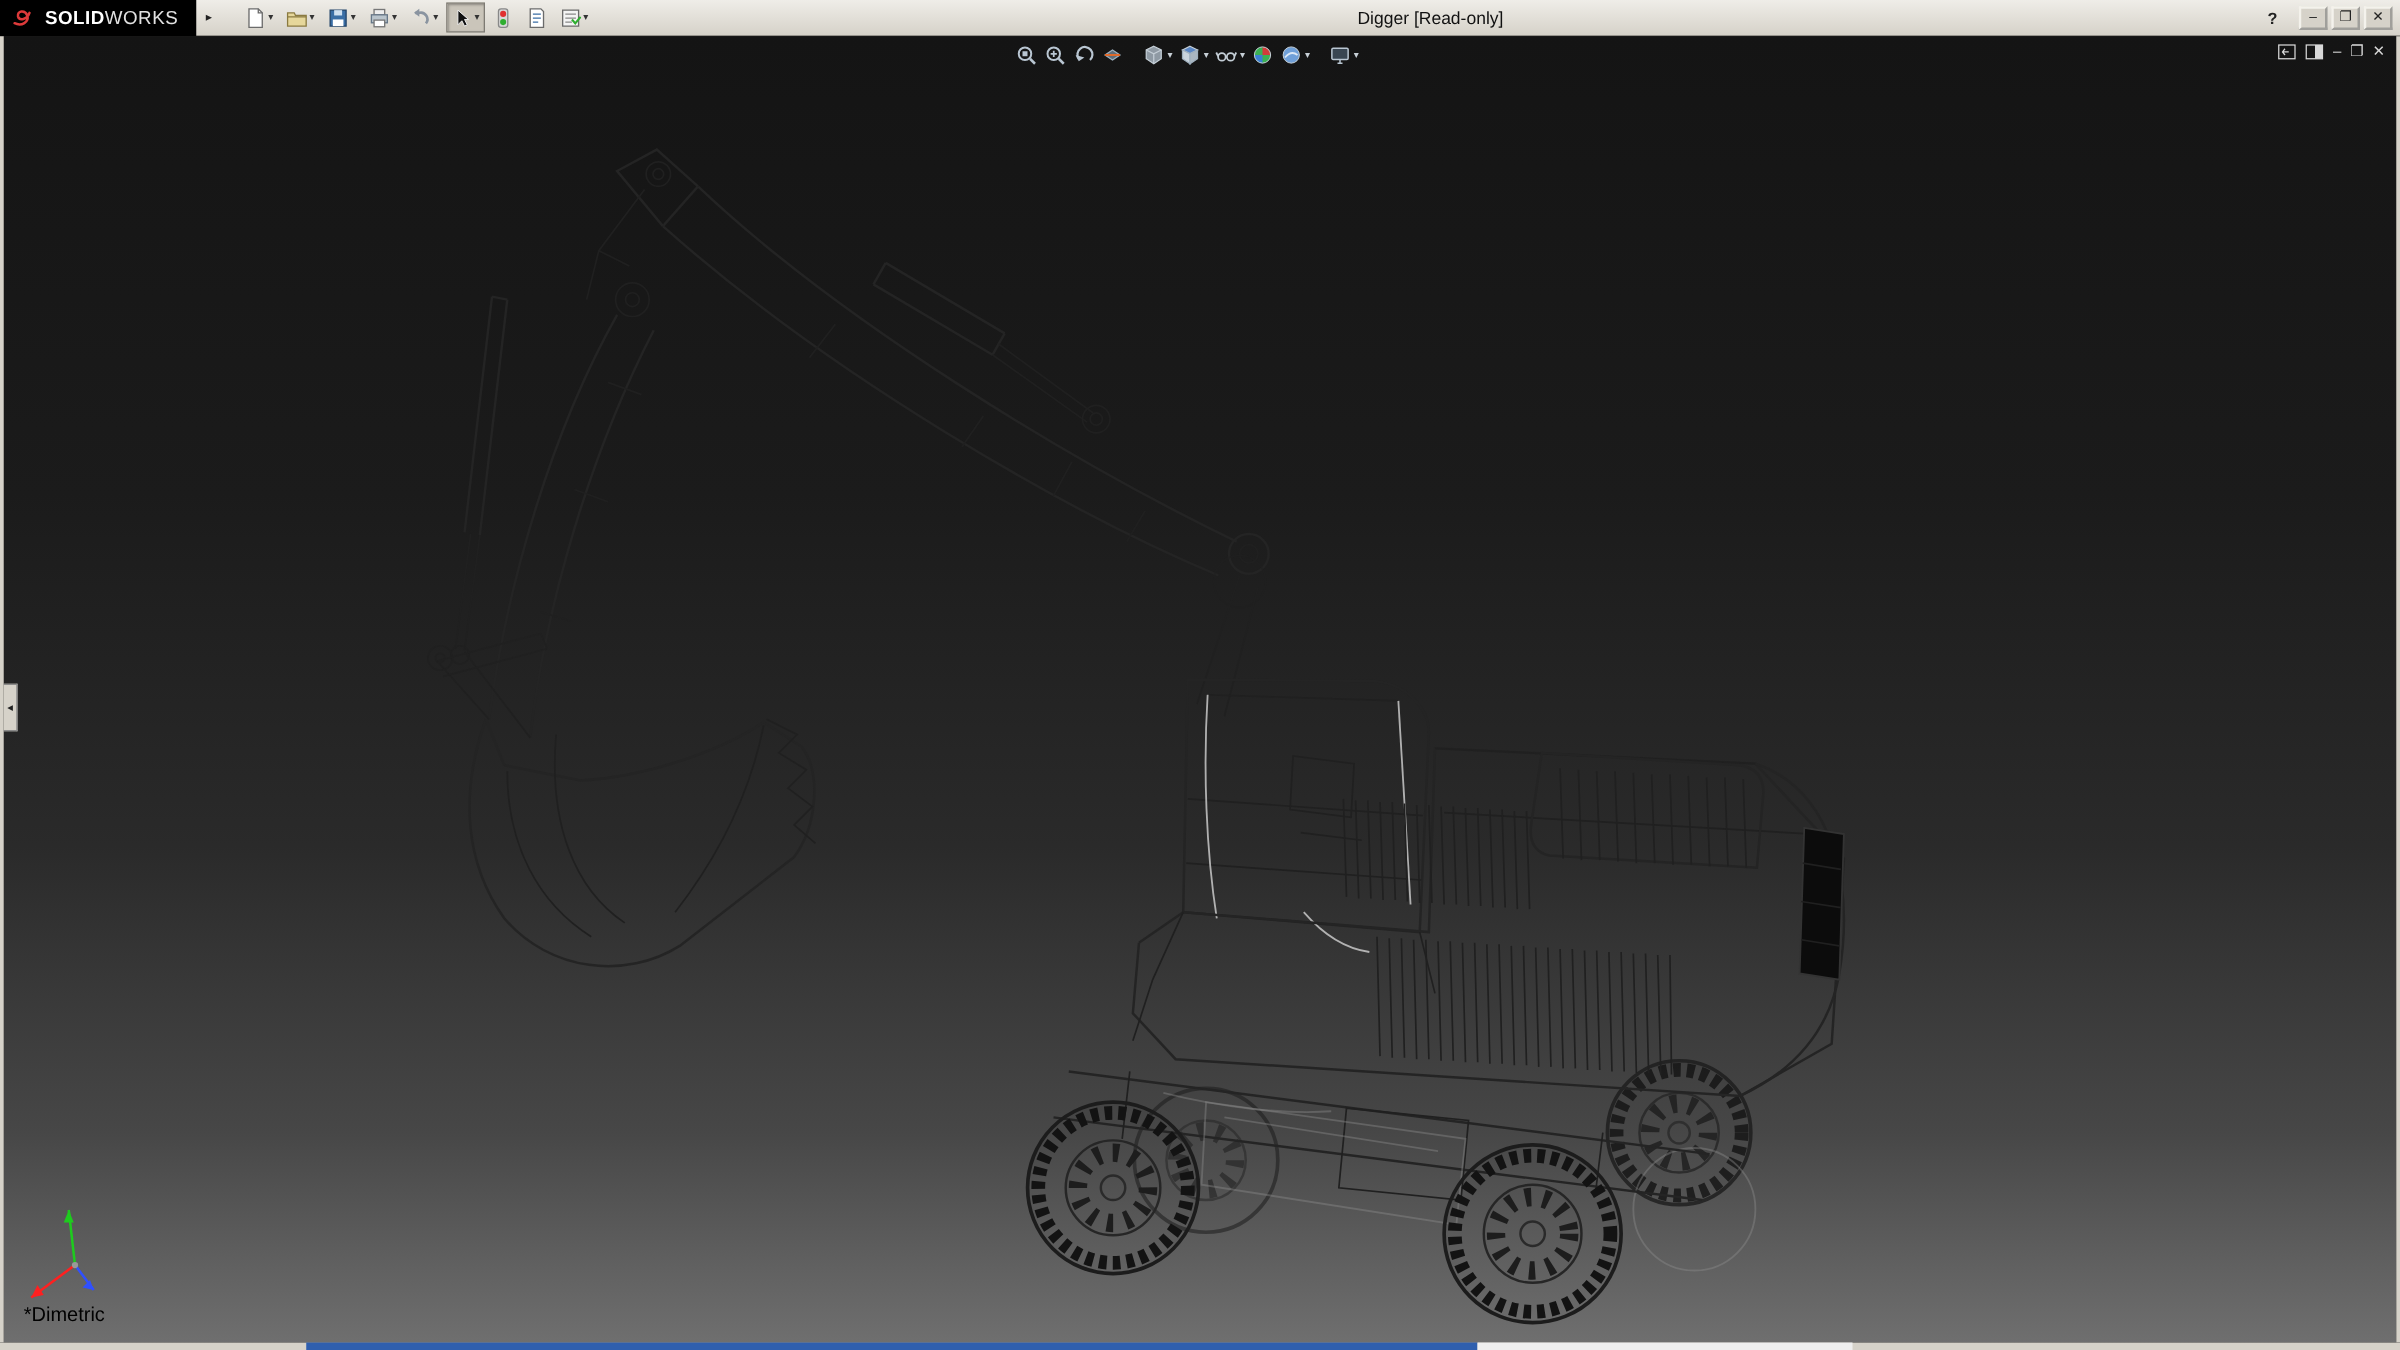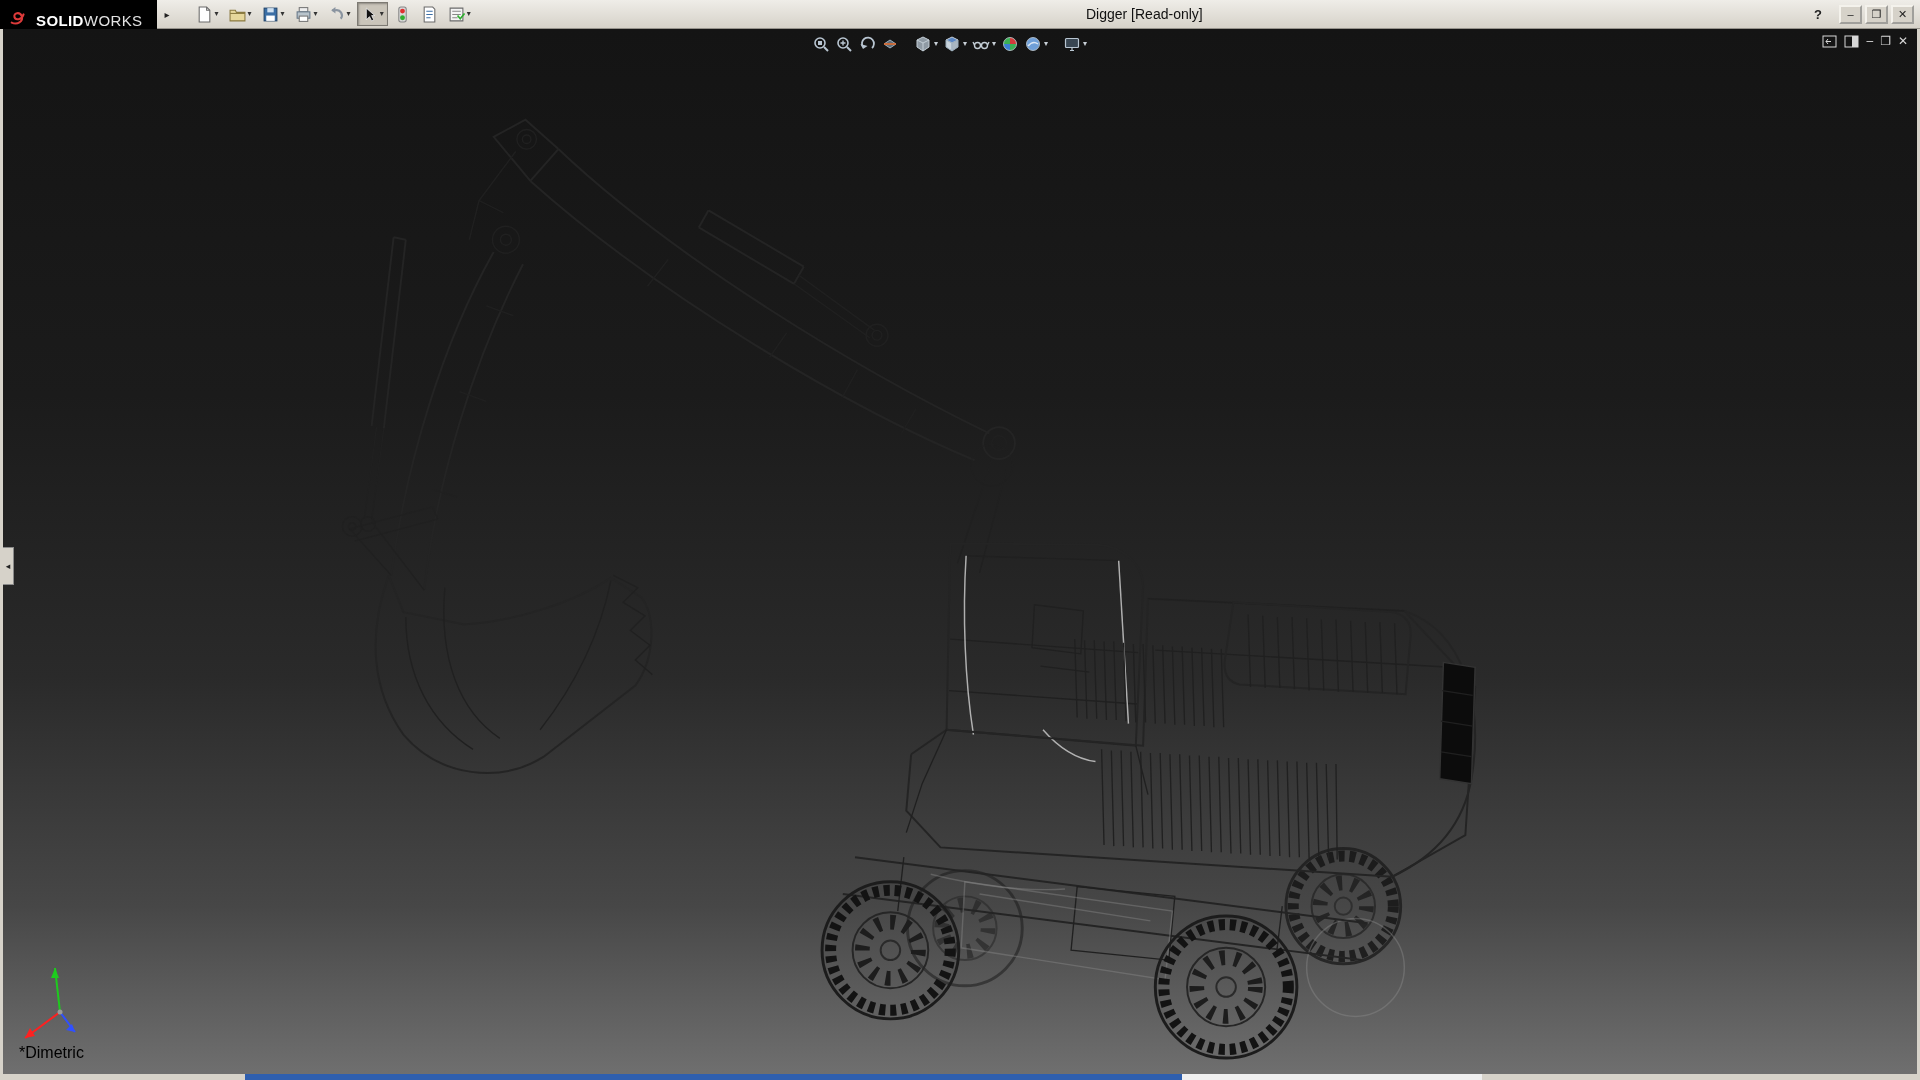--- a/index.html
+++ b/index.html
@@ -2,21 +2,21 @@
 <html><head>
 <meta charset="utf-8">
 <style>
   *{margin:0;padding:0;box-sizing:border-box;}
   html,body{width:1920px;height:1080px;overflow:hidden;background:#000;
             font-family:"Liberation Sans",sans-serif;}
 
   
   .titlebar{height:29px;background:linear-gradient(#efede8,#d6d2c9);
             display:flex;align-items:center;border-bottom:1px solid #96938c;position:relative;}
-  .brand{height:29px;background:#000;display:flex;align-items:flex-end;padding:0 14px 0 8px;gap:6px;flex:0 0 auto;}
+  .brand{height:29px;background:#000;display:flex;align-items:center;padding:0 14px 0 8px;gap:6px;flex:0 0 auto;}
   .brand svg{width:22px;height:22px;}
   .brand-text{color:#fff;font-size:15px;letter-spacing:.4px;white-space:nowrap;}
   .brand-text .bold{font-weight:bold;color:#fff;}
   .brand-text .light{font-weight:normal;color:#e2e2e2;}
   .menu-arrow{color:#222;font-size:10px;padding:0 8px;cursor:pointer;}
   .main-toolbar{display:flex;align-items:center;gap:2px;margin-left:14px;}
   .tbtn{display:flex;align-items:center;gap:1px;background:transparent;border:1px solid transparent;
         padding:2px 3px;height:24px;cursor:pointer;}
   .tbtn svg{width:17px;height:17px;display:block;}
   .tbtn.active{border:1px solid #7d7a73;background:#cac5ba;box-shadow:inset 1px 1px 2px rgba(0,0,0,.3);}

